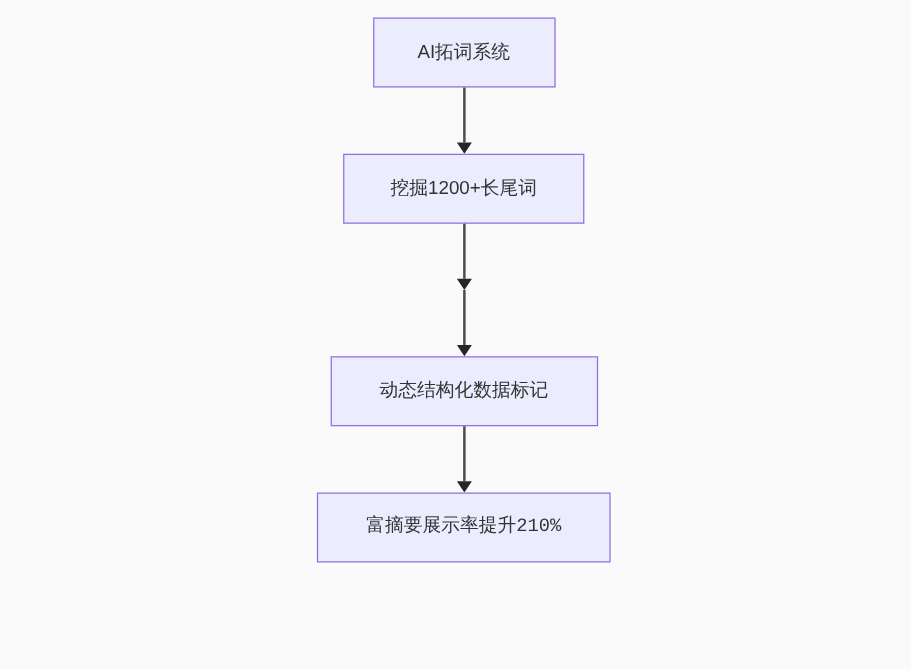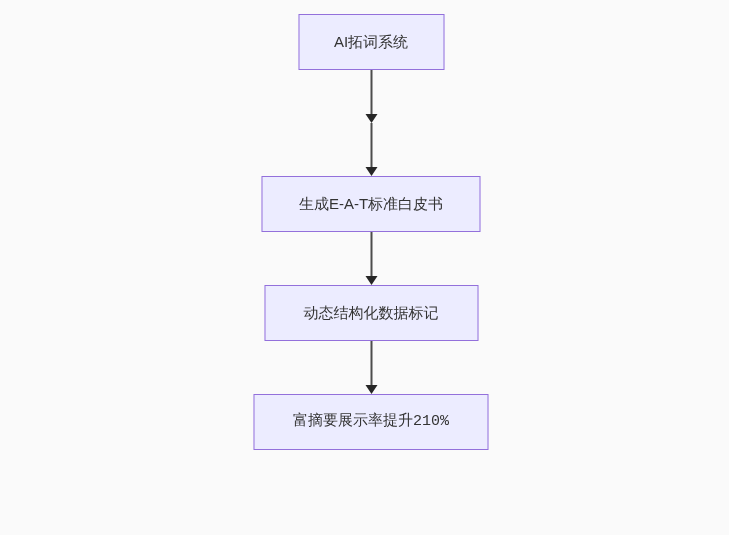--- a/index.html
+++ b/index.html
@@ -71,27 +71,27 @@
 <div class="canvas">
   <div class="flowchart">
 
     <div class="flow-node n1">AI拓词系统</div>
 
     <div class="flow-arrow">
       <div class="arrow-line"></div>
       <div class="arrow-head"></div>
     </div>
 
+    <div class="flow-node n2">挖掘1200+长尾词</div>
 
     <div class="flow-arrow">
       <div class="arrow-line"></div>
       <div class="arrow-head"></div>
     </div>
 
-    <div class="flow-node n3">生成E-A-T标准白皮书</div>
 
     <div class="flow-arrow">
       <div class="arrow-line"></div>
       <div class="arrow-head"></div>
     </div>
 
     <div class="flow-node n4">动态结构化数据标记</div>
 
     <div class="flow-arrow">
       <div class="arrow-line"></div>

